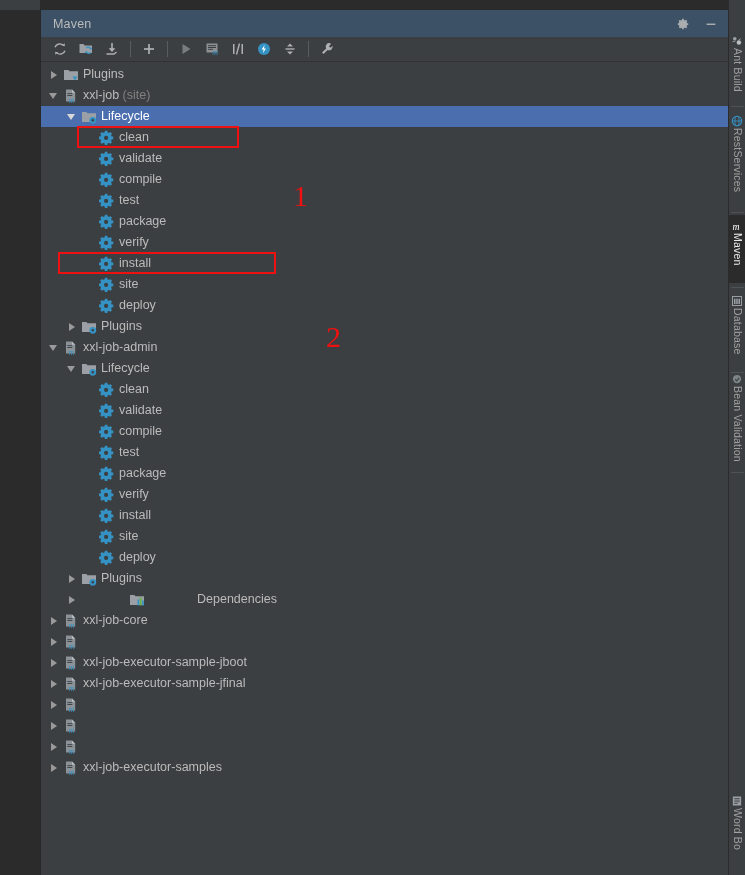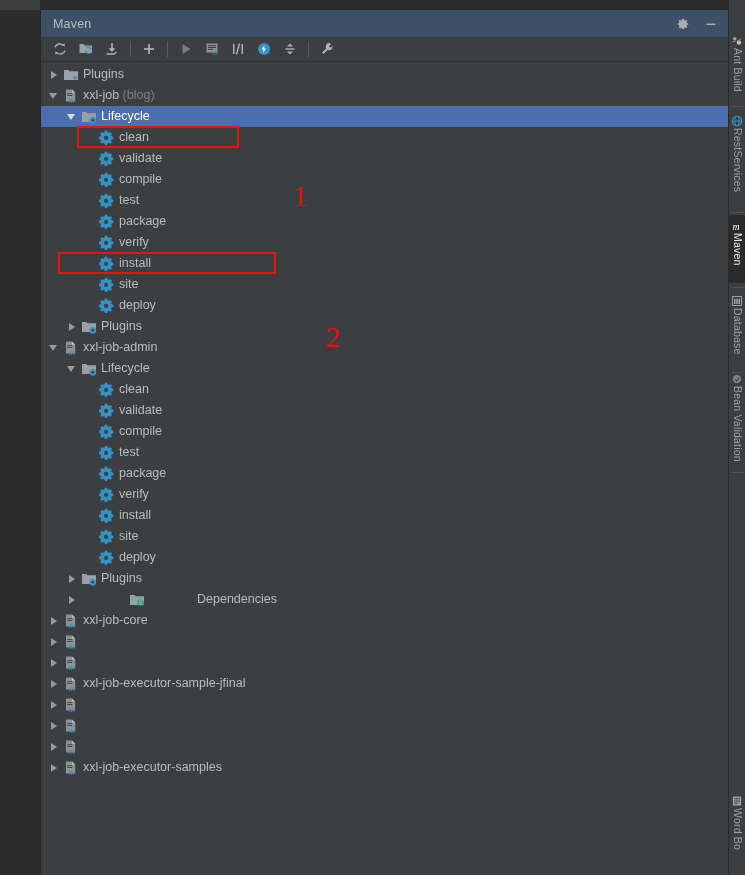--- a/index.html
+++ b/index.html
@@ -250,21 +250,21 @@
         </div>
         <div class="row" style="padding-left: 7px;">
           <span class="arrow open"></span>
           <span class="icon"><svg width="16" height="16" viewBox="0 0 16 16">
               <path fill="#8b9298" d="M3 1.5h6l3.2 3.2v8.8H3z"></path>
               <path fill="#b9bfc4" d="M9 1.5l3.2 3.2H9z"></path>
               <rect x="4.3" y="5.2" width="5" height=".9" fill="#3c3f41"></rect>
               <rect x="4.3" y="7" width="5" height=".9" fill="#3c3f41"></rect>
               <text x="5.4" y="15.2" font-size="8.5" font-style="italic" font-family="serif" fill="#3592c4">m</text>
             </svg></span>
-          <span class="label">xxl-job<span class="root-suffix"> (blog)</span></span>
+          <span class="label">xxl-job<span class="root-suffix"> (site)</span></span>
         </div>
         <div class="row selected" style="padding-left: 25px;">
           <span class="arrow open"></span>
           <span class="icon"><svg width="16" height="16" viewBox="0 0 16 16">
               <path fill="#9aa0a6" d="M1 3h4.4l1.1 1.3H15V13H1z"></path>
               <circle cx="11.8" cy="11.3" r="3.4" fill="#3592c4"></circle>
               <circle cx="11.8" cy="11.3" r="1.2" fill="#3c3f41"></circle>
             </svg></span>
           <span class="label">Lifecycle</span>
         </div>
@@ -483,20 +483,21 @@
         </div>
         <div class="row" style="padding-left: 7px;">
           <span class="arrow closed"></span>
           <span class="icon"><svg width="16" height="16" viewBox="0 0 16 16">
               <path fill="#8b9298" d="M3 1.5h6l3.2 3.2v8.8H3z"></path>
               <path fill="#b9bfc4" d="M9 1.5l3.2 3.2H9z"></path>
               <rect x="4.3" y="5.2" width="5" height=".9" fill="#3c3f41"></rect>
               <rect x="4.3" y="7" width="5" height=".9" fill="#3c3f41"></rect>
               <text x="5.4" y="15.2" font-size="8.5" font-style="italic" font-family="serif" fill="#3592c4">m</text>
             </svg></span>
+          <span class="label">xxl-job-executor-sample-jboot</span>
         </div>
         <div class="row" style="padding-left: 7px;">
           <span class="arrow closed"></span>
           <span class="icon"><svg width="16" height="16" viewBox="0 0 16 16">
               <path fill="#8b9298" d="M3 1.5h6l3.2 3.2v8.8H3z"></path>
               <path fill="#b9bfc4" d="M9 1.5l3.2 3.2H9z"></path>
               <rect x="4.3" y="5.2" width="5" height=".9" fill="#3c3f41"></rect>
               <rect x="4.3" y="7" width="5" height=".9" fill="#3c3f41"></rect>
               <text x="5.4" y="15.2" font-size="8.5" font-style="italic" font-family="serif" fill="#3592c4">m</text>
             </svg></span>

